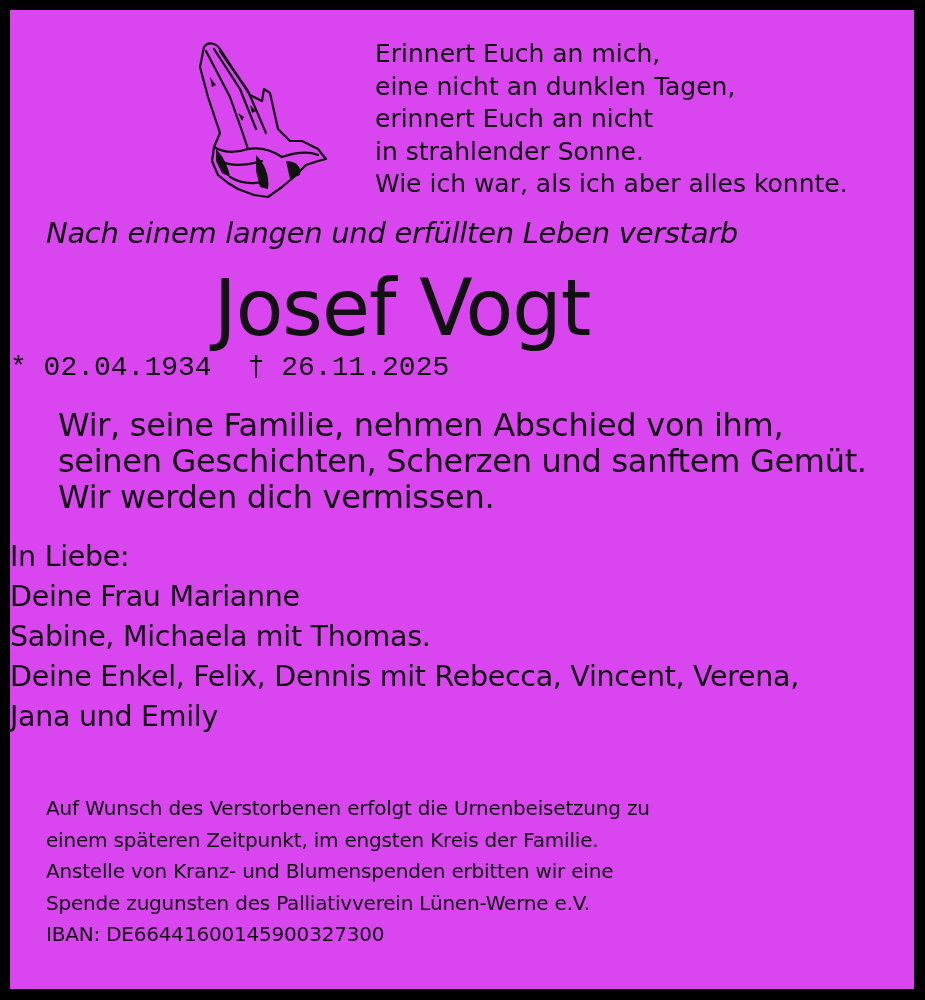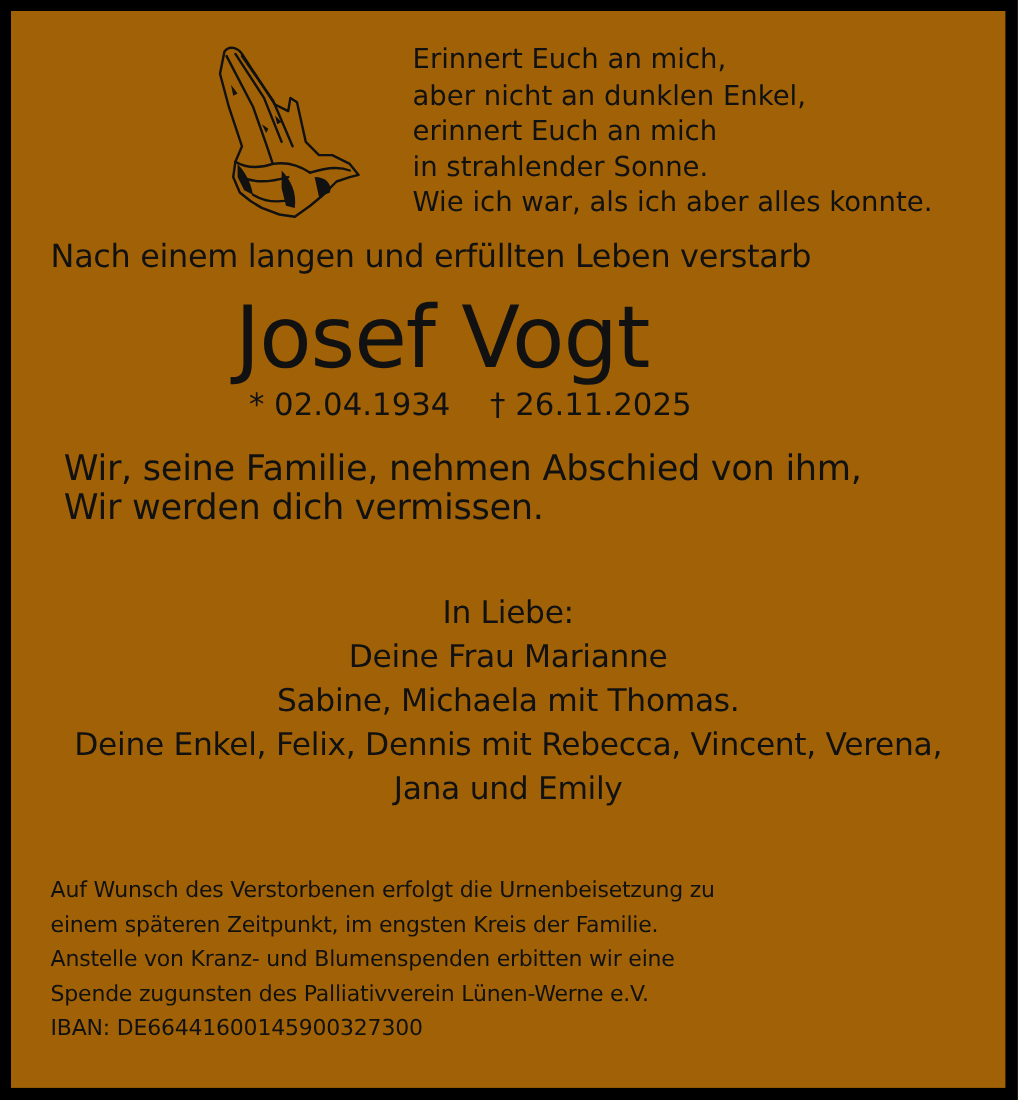--- a/index.html
+++ b/index.html
@@ -1,33 +1,33 @@
 <!DOCTYPE html>
 <html><head>
 <meta charset="utf-8">
 <style>
   html, body { margin: 0; padding: 0; background: #000; }
   body { width: 925px; height: 1000px; position: relative; overflow: hidden; }
   .frame {
     position: absolute; left: 10px; top: 10px; width: 904px; height: 979px;
-    background: #a16207; color: #111;
+    background: #d946ef; color: #111;
     font-family: "DejaVu Sans", "Liberation Sans", sans-serif;
   }
   .abs { position: absolute; white-space: nowrap; }
   .hands { position: absolute; left: 180px; top: 27px; width: 140px; height: 170px; }
   .poem { left: 365px; top: 28px; font-size: 25px; line-height: 32.5px; }
   .poem div { white-space: nowrap; }
-  .intro { left: 36px; top: 203px; font-size: 29px; line-height: 40px; letter-spacing: -0.3px; }
+  .intro { left: 36px; top: 203px; font-size: 29px; line-height: 40px; letter-spacing: -0.3px; font-style: italic; }
   .name { left: 0; width: 784px; text-align: center; top: 252px; font-size: 78px; line-height: 92px; letter-spacing: -1px; }
-  .dates { left: 0; width: 835px; top: 340px; text-align: center; font-size: 28px; line-height: 36px; }
+  .dates { left: 0; width: 835px; top: 340px; font-size: 28px; line-height: 36px; font-family: Liberation Mono, monospace; }
   .dates span { display: inline-block; }
   .dates .gap { width: 36px; }
   .farewell { left: 48px; top: 397px; font-size: 32px; line-height: 36px; letter-spacing: -0.3px; }
   .farewell div { white-space: nowrap; }
-  .signers { left: 0; width: 904px; top: 527px; text-align: center; font-size: 28.5px; line-height: 40px; letter-spacing: -0.3px; }
+  .signers { left: 0; width: 904px; top: 527px; font-size: 28.5px; line-height: 40px; letter-spacing: -0.3px; }
   .signers div { white-space: nowrap; }
   .notice { left: 36px; top: 783px; font-size: 20px; line-height: 31.5px; letter-spacing: -0.2px; }
   .notice div { white-space: nowrap; }
 </style>
 </head>
 <body>
 
 <div class="frame">
 
   <svg class="hands" viewBox="0 0 140 170">
@@ -49,36 +49,37 @@
       <path d="M66 118 C74 126 80 138 78 152 L70 150 L66 134 Z"></path>
       <path d="M96 124 C106 124 112 130 110 138 L100 142 Z"></path>
       <path d="M48 76 L54 80 L52 84 Z"></path>
       <path d="M60 68 L66 74 L62 76 Z"></path>
       <path d="M20 40 L26 48 L22 50 Z"></path>
     </g>
   </svg>
 
   <div class="abs poem">
     <div>Erinnert Euch an mich,</div>
-    <div>aber nicht an dunklen Enkel,</div>
-    <div>erinnert Euch an mich</div>
+    <div>eine nicht an dunklen Tagen,</div>
+    <div>erinnert Euch an nicht</div>
     <div>in strahlender Sonne.</div>
     <div>Wie ich war, als ich aber alles konnte.</div>
   </div>
 
   <div class="abs intro">Nach einem langen und erfüllten Leben verstarb</div>
 
   <div class="abs name">Josef Vogt</div>
 
   <div class="abs dates">
     <span>* 02.04.1934</span><span class="gap"></span><span>† 26.11.2025</span>
   </div>
 
   <div class="abs farewell">
     <div>Wir, seine Familie, nehmen Abschied von ihm,</div>
+    <div>seinen Geschichten, Scherzen und sanftem Gemüt.</div>
     <div>Wir werden dich vermissen.</div>
   </div>
 
   <div class="abs signers">
     <div>In Liebe:</div>
     <div>Deine Frau Marianne</div>
     <div>Sabine, Michaela mit Thomas.</div>
     <div>Deine Enkel, Felix, Dennis mit Rebecca, Vincent, Verena,</div>
     <div>Jana und Emily</div>
   </div>

